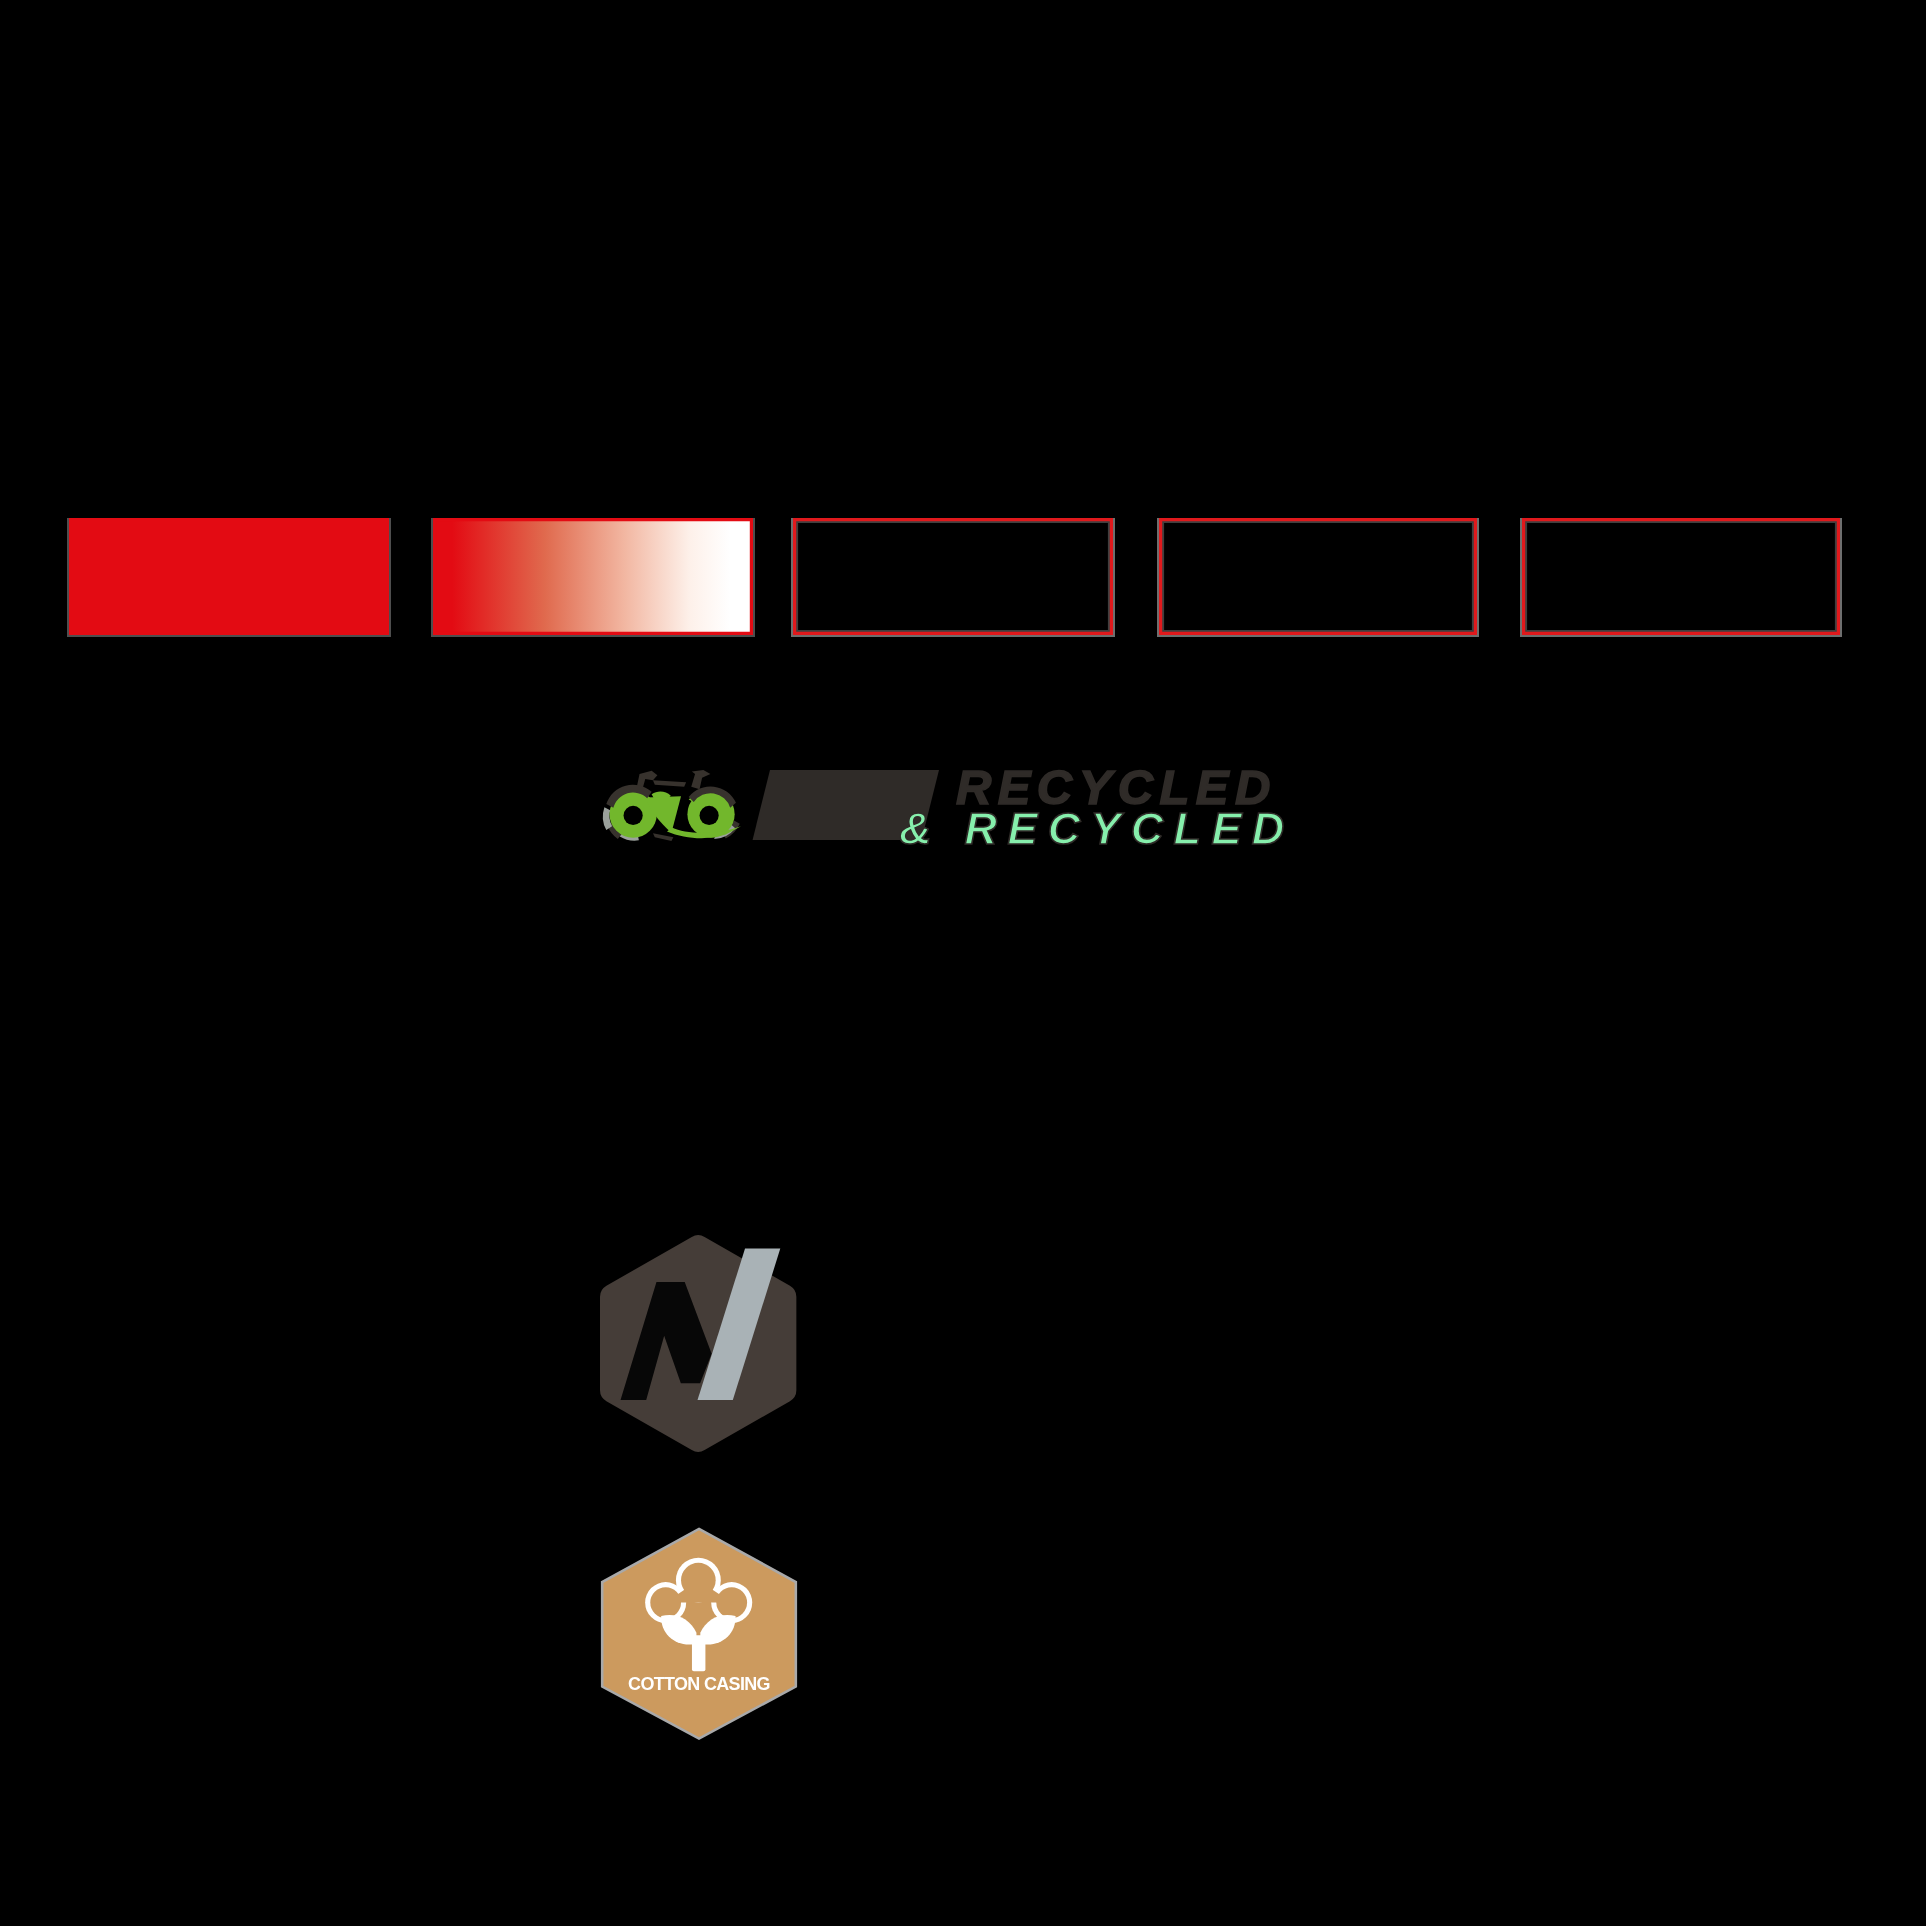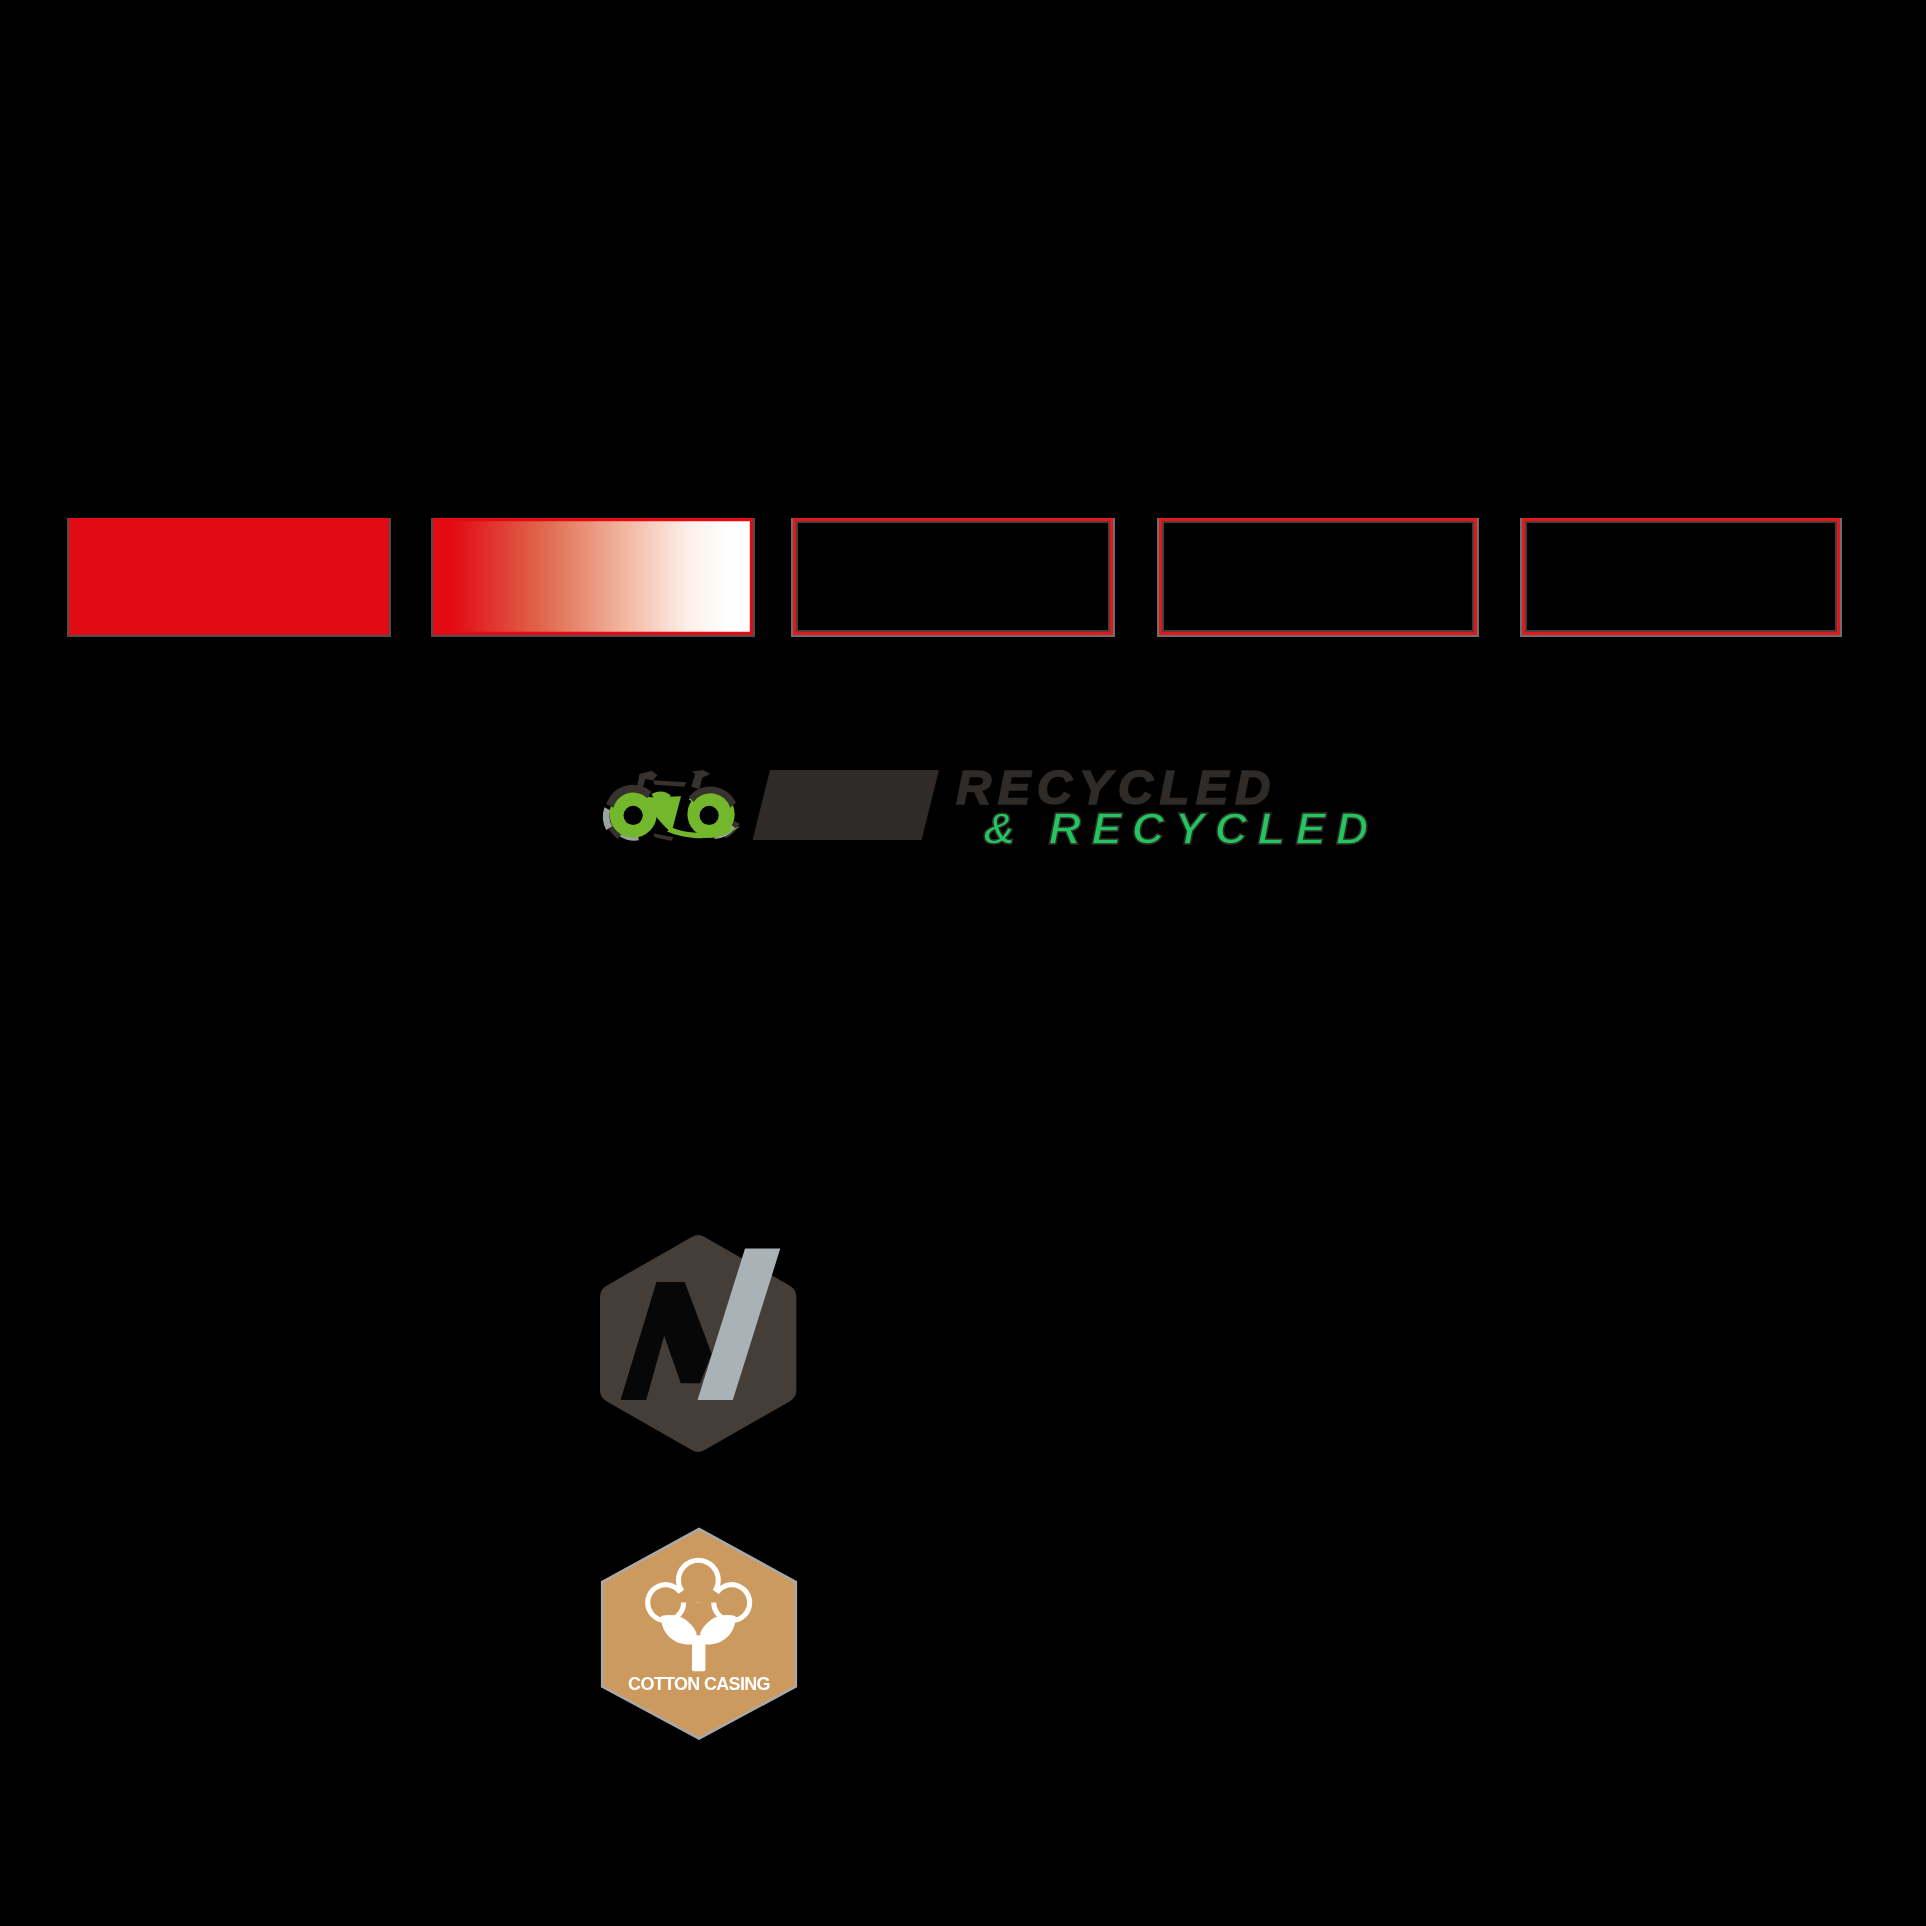--- a/index.html
+++ b/index.html
@@ -43,21 +43,21 @@
     <path d="M939 1253 A44 44 0 0 1 1010 1234 L1003 1244 A32 32 0 0 0 950 1259 Z"></path>
     <path d="M1068 1242 A44 44 0 0 1 1142 1251 L1133 1259 A32 32 0 0 0 1076 1250 Z"></path>
   </g>
   <circle cx="981" cy="1271" r="15" fill="#000"></circle>
   <circle cx="1100" cy="1271" r="15" fill="#000"></circle>
 </svg>
 
 <div class="abs" style="left:770px;top:770px;width:169px;height:70px;background:#2f2b28;transform:skewX(-14deg);transform-origin:top left;"></div>
 
 <div class="abs" id="t1" style="left:956px;top:763px;font:italic 700 49px 'Liberation Sans',sans-serif;color:#2f2b28;letter-spacing:6.4px;line-height:1;-webkit-text-stroke:1.6px #2f2b28;">RECYCLED</div>
-<div class="abs" id="t2" style="left:983px;top:806px;font:italic 700 45px 'Liberation Sans',sans-serif;color:#22c55e;letter-spacing:10.3px;line-height:1;-webkit-text-stroke:1.6px #2f2b28;">&amp; RECYCLED</div>
+<div class="abs" id="t2" style="left:899px;top:806px;font:italic 700 45px 'Liberation Sans',sans-serif;color:#86efac;letter-spacing:10.3px;line-height:1;-webkit-text-stroke:1.6px #2f2b28;">&amp; RECYCLED</div>
 
 <svg class="abs" style="left:594px;top:1228px;" width="209" height="231" viewBox="925 1912 325 360">
   <path d="M1077 1926 Q1087 1920 1097 1926 L1230 2002 Q1240 2008 1240 2019 L1240 2165 Q1240 2176 1230 2182 L1097 2258 Q1087 2264 1077 2258 L944 2182 Q934 2176 934 2165 L934 2019 Q934 2008 944 2002 Z" fill="#453d38"></path>
   <path d="M966 2180 L1022 1996 L1066 1996 L1108 2108 L1090 2154 L1060 2154 L1034 2080 L1006 2180 Z" fill="#070707"></path>
   <path d="M1160 1944 L1215 1944 L1141 2180 L1086 2180 Z" fill="#a9b2b6"></path>
 </svg>
 
 <svg class="abs" style="left:597px;top:1525px;" width="204" height="218" viewBox="930 2376 318 340">
   <path d="M1089 2382 L1240 2465 L1240 2628 L1089 2709 L938 2628 L938 2465 Z" fill="#cc9a5e" stroke="#a9a9a9" stroke-width="4"></path>
   <defs>

